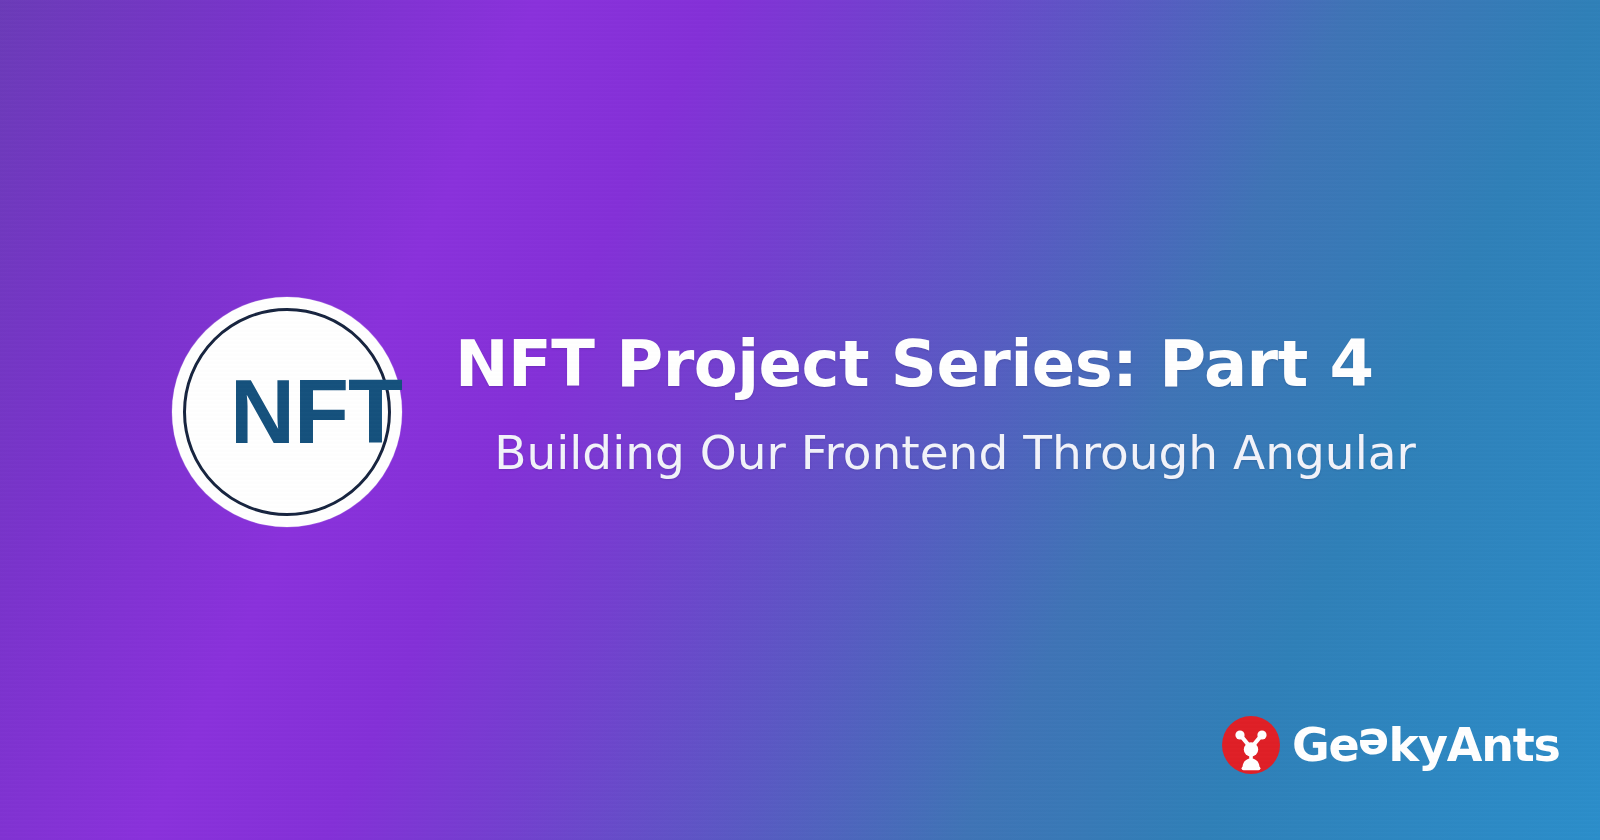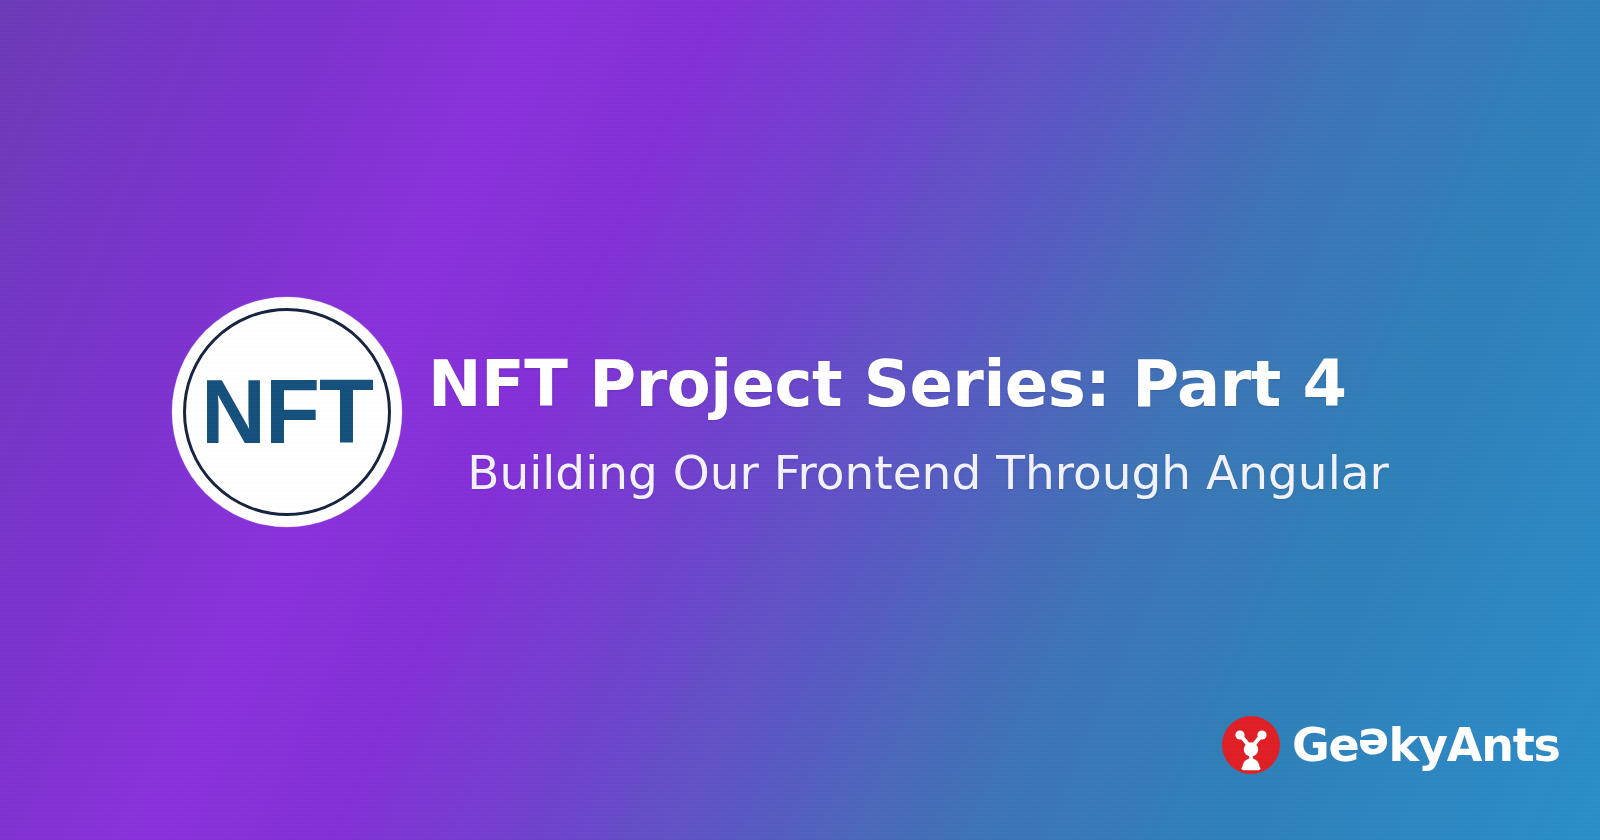--- a/index.html
+++ b/index.html
@@ -55,21 +55,21 @@
   .nft-badge {
     position: absolute;
     left: 172px;
     top: 297px;
     width: 230px;
     height: 230px;
     border-radius: 50%;
     background: #ffffff;
     display: flex;
     align-items: center;
-    justify-content: center;
+    justify-content: flex-end;
     box-shadow: 0 0 0 0.5px rgba(255,255,255,0.25);
   }
   .nft-badge .ring {
     position: absolute;
     left: 11px;
     top: 11px;
     right: 11px;
     bottom: 11px;
     border-radius: 50%;
     border: 3px solid #17243f;
@@ -82,24 +82,23 @@
     font-size: 90px;
     letter-spacing: -1px;
     color: #15517d;
     line-height: 1;
     user-select: none;
   }
 
   
   .headline {
     position: absolute;
-    left: 428px;
+    left: 455px;
     top: 330px;
     width: 1000px;
-    margin-top: 20px;
   }
   .title {
     font-family: "DejaVu Sans", sans-serif;
     font-weight: 700;
     font-size: 64px;
     line-height: 1.08;
     letter-spacing: -0.5px;
     color: #ffffff;
     margin: 0;
     white-space: nowrap;

